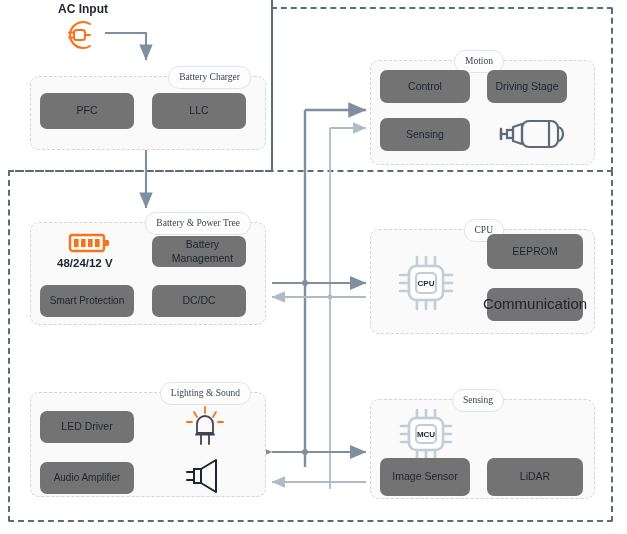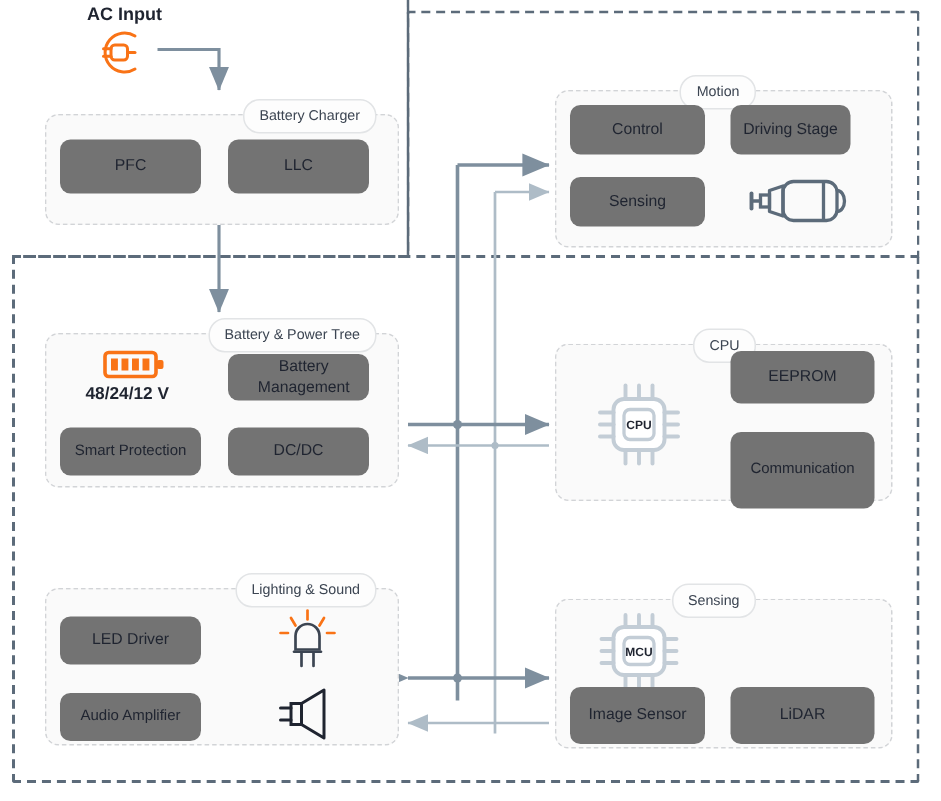--- a/index.html
+++ b/index.html
@@ -33,20 +33,21 @@
     background:#fdfdfd;
     border:1.2px solid #e2e4e6;
     border-radius:11px;
     color:#3c4552;
     font-size:9.5px;
     line-height:21px;
     height:21px;
     padding:0 10px;
     white-space:nowrap;
     text-align:right;
+    font-family:Liberation Serif, serif;
   }
 
   
   .blk{
     position:absolute;
     box-sizing:border-box;
     background:#737373;
     border-radius:7px;
     color:#1f2430;
     font-size:10.5px;
@@ -206,21 +207,21 @@
       <line x1="17" y1="25" x2="8" y2="25"></line>
         <line x1="17" y1="33" x2="8" y2="33"></line>
         <line x1="17" y1="41" x2="8" y2="41"></line>
       <line x1="51" y1="25" x2="60" y2="25"></line>
         <line x1="51" y1="33" x2="60" y2="33"></line>
         <line x1="51" y1="41" x2="60" y2="41"></line>
     </g>
     <text x="34" y="36" text-anchor="middle" font-family="Liberation Sans, sans-serif" font-size="8" font-weight="bold" fill="#1f2430">CPU</text>
   </svg>
   <div class="blk" style="left:487px;top:234px;width:96px;height:35px;">EEPROM</div>
-  <div class="blk" style="left:487px;top:288px;width:96px;height:51px;font-size:10px;">Communication</div>
+  <div class="blk" style="left:487px;top:288px;width:96px;height:33px;font-size:15px;">Communication</div>
 
   <div class="group" style="left:370px;top:399px;width:225px;height:100px;">
     <div class="group-label" style="right:90px;">Sensing</div>
   </div>
   <svg class="icon" style="left:392px;top:404px;width:68px;height:62px;" viewBox="0 0 68 62">
     <rect x="17" y="14" width="34" height="32" rx="7" stroke="#c3cdd6" stroke-width="2.6" fill="#ffffff"></rect>
     <rect x="24" y="21" width="20" height="18" rx="4" stroke="#c3cdd6" stroke-width="2.2" fill="#ffffff"></rect>
     <g stroke="#c3cdd6" stroke-width="2.6" stroke-linecap="round">
       <line x1="25" y1="14" x2="25" y2="6"></line>
         <line x1="34" y1="14" x2="34" y2="6"></line>

